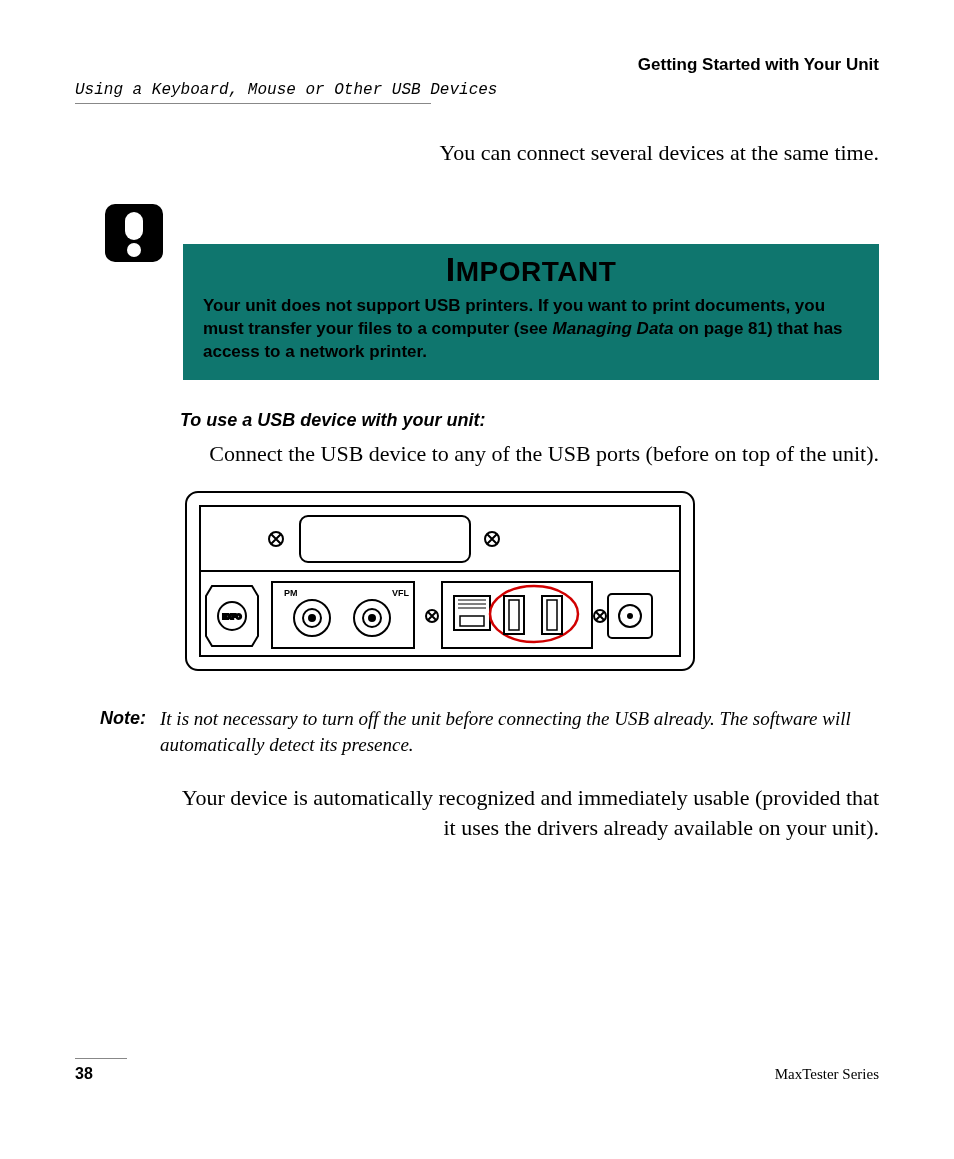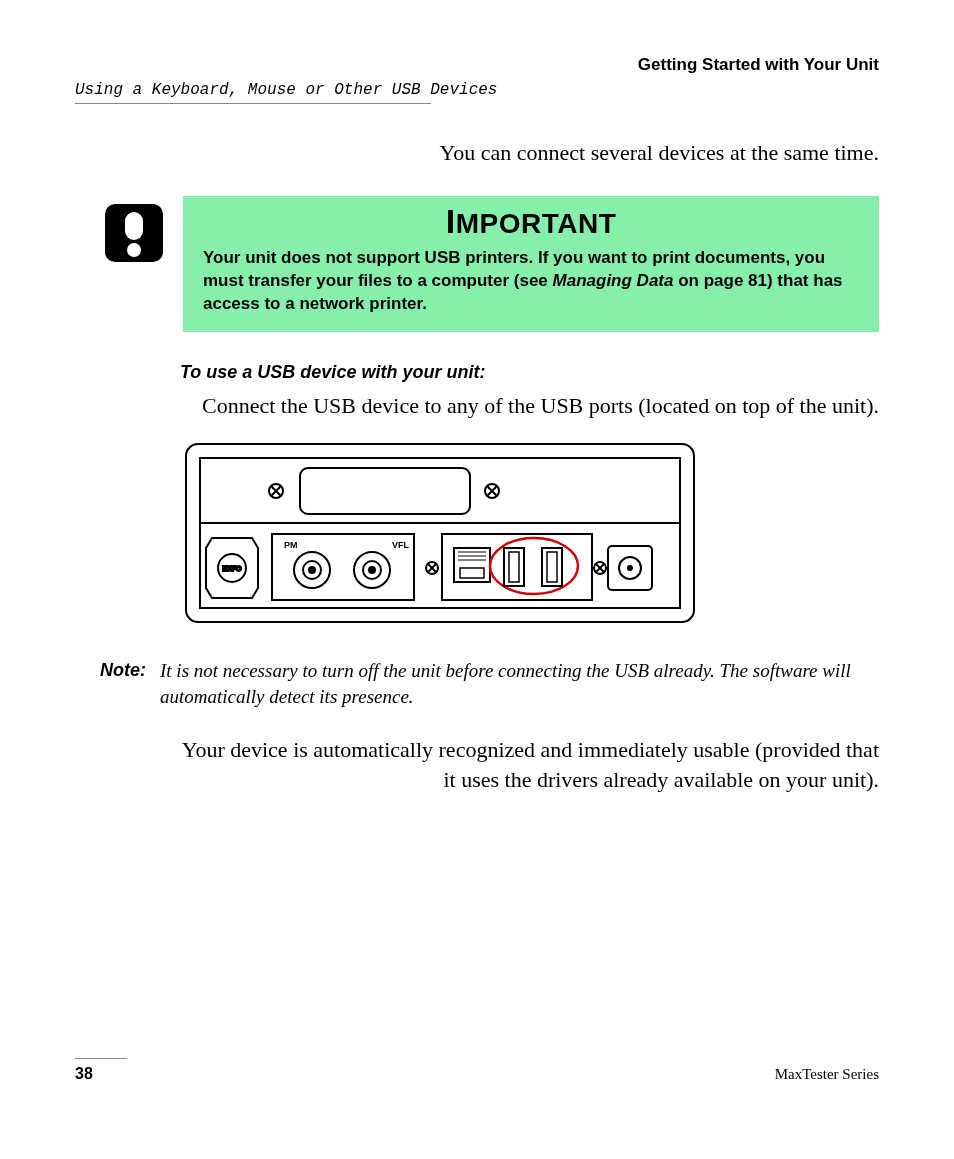--- a/index.html
+++ b/index.html
@@ -53,23 +53,24 @@
     margin-left: 30px;
   }
   .important-icon {
     flex: 0 0 auto;
     width: 58px;
     height: 58px;
     margin-top: 8px;
     margin-right: 20px;
   }
   .important-box {
-    background: #86efac;
+    background: #0f766e;
     padding: 6px 20px 16px 20px;
     flex: 1 1 auto;
+    margin-top: 48px;
   }
   .important-heading {
     font-family: sans-serif;
     font-weight: 900;
     font-size: 28px;
     text-align: center;
     letter-spacing: 0.5px;
     margin-bottom: 6px;
     font-variant: small-caps;
   }
@@ -173,21 +174,21 @@
     <div class="important-box">
       <div class="important-heading"><span class="big">I</span>MPORTANT</div>
       <div class="important-body">
         <span>Your unit does not support USB printers. If you want to print documents, you must transfer your files to a computer (see </span><span class="ref">Managing Data</span><span> on page 81) that has access to a network printer.</span>
       </div>
     </div>
   </div>
 
   <div class="content-block">
     <div class="instr-heading">To use a USB device with your unit:</div>
-    <div class="body-text">Connect the USB device to any of the USB ports (located on top of the unit).</div>
+    <div class="body-text">Connect the USB device to any of the USB ports (before on top of the unit).</div>
 
     <div class="device-figure">
       <svg class="device-svg" viewBox="0 0 520 190" xmlns="http://www.w3.org/2000/svg">
 
         <rect x="6" y="6" width="508" height="178" rx="12" ry="12" fill="#fff" stroke="#000" stroke-width="2"></rect>
         <rect x="20" y="20" width="480" height="150" fill="#fff" stroke="#000" stroke-width="2"></rect>
 
         <line x1="20" y1="85" x2="500" y2="85" stroke="#000" stroke-width="2"></line>
 
         <rect x="120" y="30" width="170" height="46" rx="8" ry="8" fill="#fff" stroke="#000" stroke-width="2"></rect>

